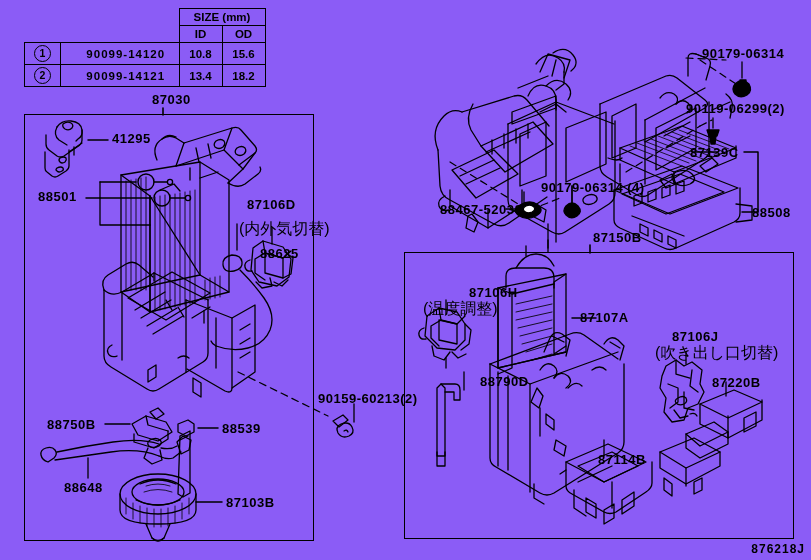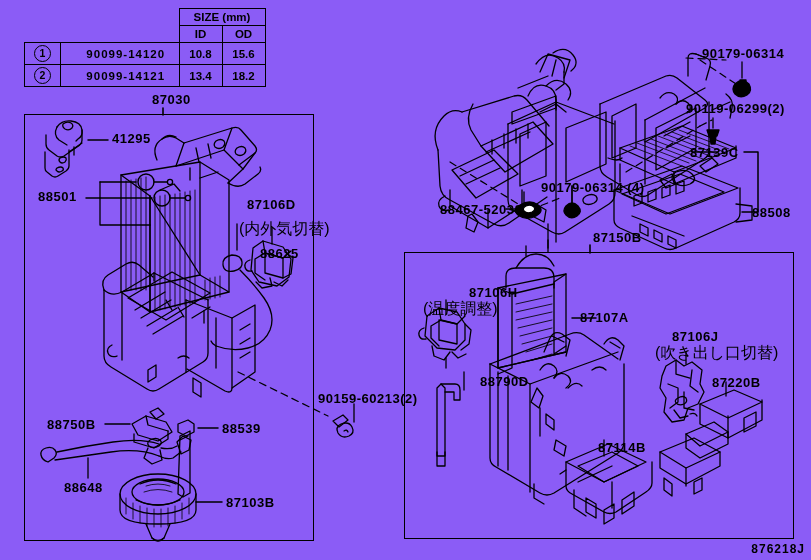--- a/index.html
+++ b/index.html
@@ -502,17 +502,17 @@
   <div class="lbl" style="left:440px;top:202px;">88467-52030</div>
   <div class="lbl" style="left:541px;top:180px;">90179-06314 (4)</div>
 
   <div class="lbl" style="left:429px;top:285px;margin-left:40px;">87106H</div>
   <div class="lbl jp" style="left:423px;top:299px;">(温度調整)</div>
   <div class="lbl" style="left:580px;top:310px;">87107A</div>
   <div class="lbl" style="left:672px;top:329px;">87106J</div>
   <div class="lbl jp" style="left:655px;top:343px;">(吹き出し口切替)</div>
   <div class="lbl" style="left:712px;top:375px;">87220B</div>
   <div class="lbl" style="left:440px;top:374px;margin-left:40px;">88790D</div>
-  <div class="lbl" style="left:598px;top:440px;">87114B</div>
+  <div class="lbl" style="left:598px;top:452px;">87114B</div>
 
   <div class="corner">876218J</div>
 
 </div>
 
 </body></html>

